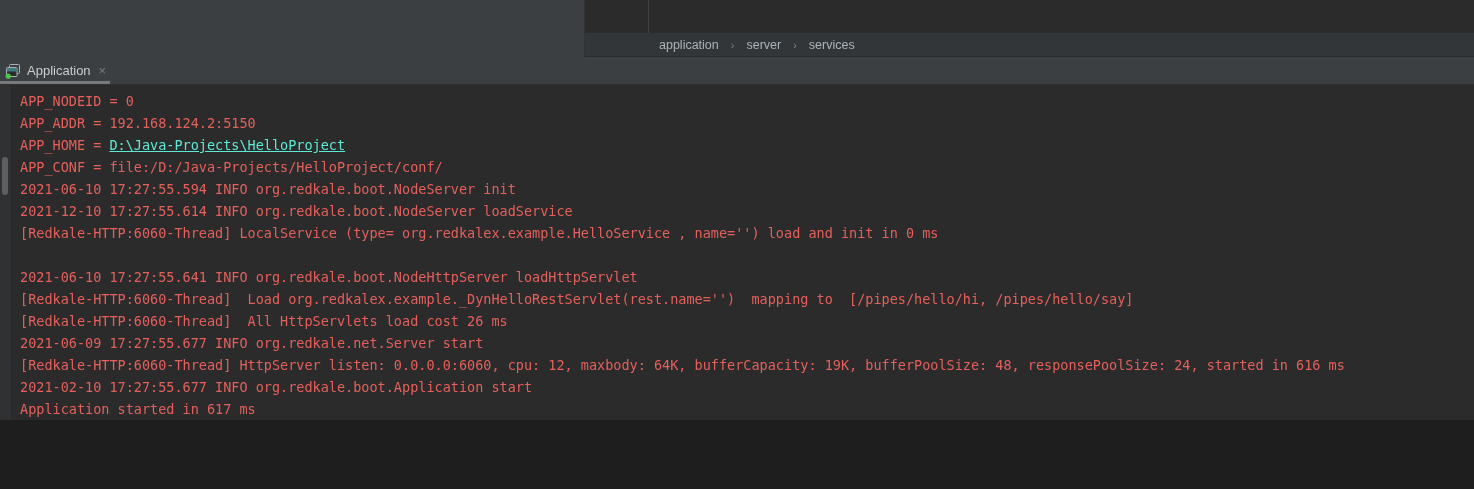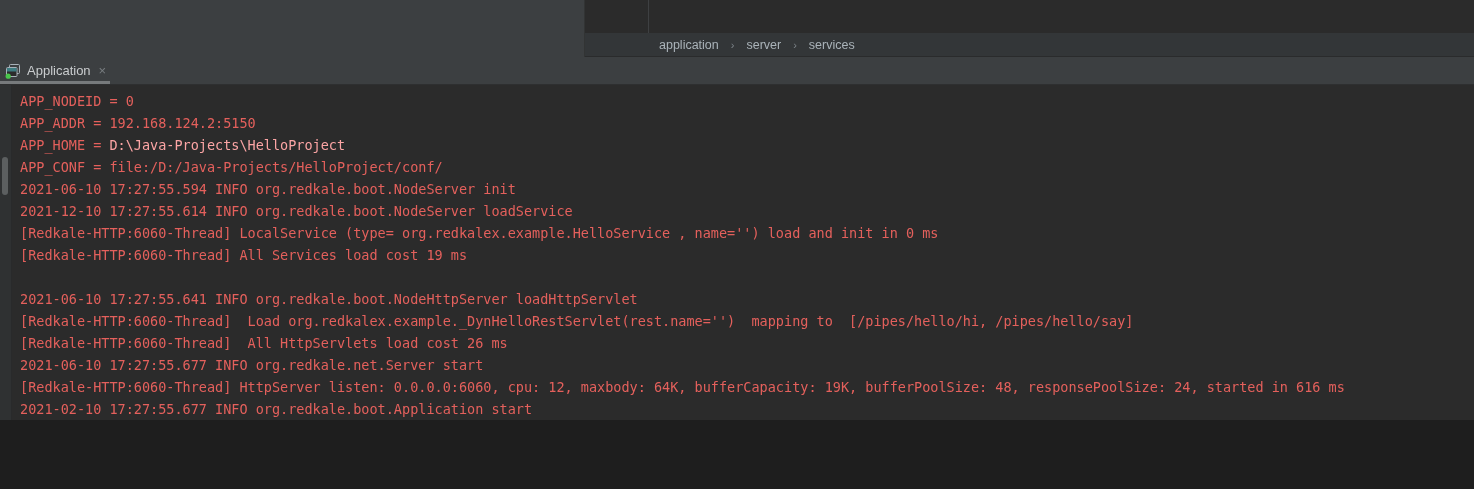--- a/index.html
+++ b/index.html
@@ -137,21 +137,22 @@
     font-size: 13.5px;
     line-height: 22px;
     color: #e4605c;
     overflow: hidden;
   }
   .console-line {
     white-space: pre;
     min-height: 22px;
   }
   .console-link {
-    color: #fca5a5;
+    color: #5eead4;
+    text-decoration: underline;
     cursor: pointer;
   }
 </style>
 </head>
 <body>
 
 <div class="window">
 
   <div class="top-row">
     <div class="left-block"></div>
@@ -188,25 +189,24 @@
       <div class="scroll-thumb"></div>
     </div>
     <div class="console-text">
       <div class="console-line">APP_NODEID = 0</div>
       <div class="console-line">APP_ADDR = 192.168.124.2:5150</div>
       <div class="console-line"><span>APP_HOME = </span><span class="console-link">D:\Java-Projects\HelloProject</span></div>
       <div class="console-line">APP_CONF = file:/D:/Java-Projects/HelloProject/conf/</div>
       <div class="console-line">2021-06-10 17:27:55.594 INFO org.redkale.boot.NodeServer init</div>
       <div class="console-line">2021-12-10 17:27:55.614 INFO org.redkale.boot.NodeServer loadService</div>
       <div class="console-line">[Redkale-HTTP:6060-Thread] LocalService (type= org.redkalex.example.HelloService , name='') load and init in 0 ms</div>
-      <div class="console-line">[Redkale-HTTP:6060-Thread] All Services load cost 19 ms</div>
       <div class="console-line"></div>
       <div class="console-line">2021-06-10 17:27:55.641 INFO org.redkale.boot.NodeHttpServer loadHttpServlet</div>
       <div class="console-line">[Redkale-HTTP:6060-Thread]  Load org.redkalex.example._DynHelloRestServlet(rest.name='')  mapping to  [/pipes/hello/hi, /pipes/hello/say]</div>
       <div class="console-line">[Redkale-HTTP:6060-Thread]  All HttpServlets load cost 26 ms</div>
-      <div class="console-line">2021-06-10 17:27:55.677 INFO org.redkale.net.Server start</div>
+      <div class="console-line">2021-06-09 17:27:55.677 INFO org.redkale.net.Server start</div>
       <div class="console-line">[Redkale-HTTP:6060-Thread] HttpServer listen: 0.0.0.0:6060, cpu: 12, maxbody: 64K, bufferCapacity: 19K, bufferPoolSize: 48, responsePoolSize: 24, started in 616 ms</div>
       <div class="console-line">2021-02-10 17:27:55.677 INFO org.redkale.boot.Application start</div>
       <div class="console-line">Application started in 617 ms</div>
     </div>
   </div>
 
 </div>
 
 </body></html>

